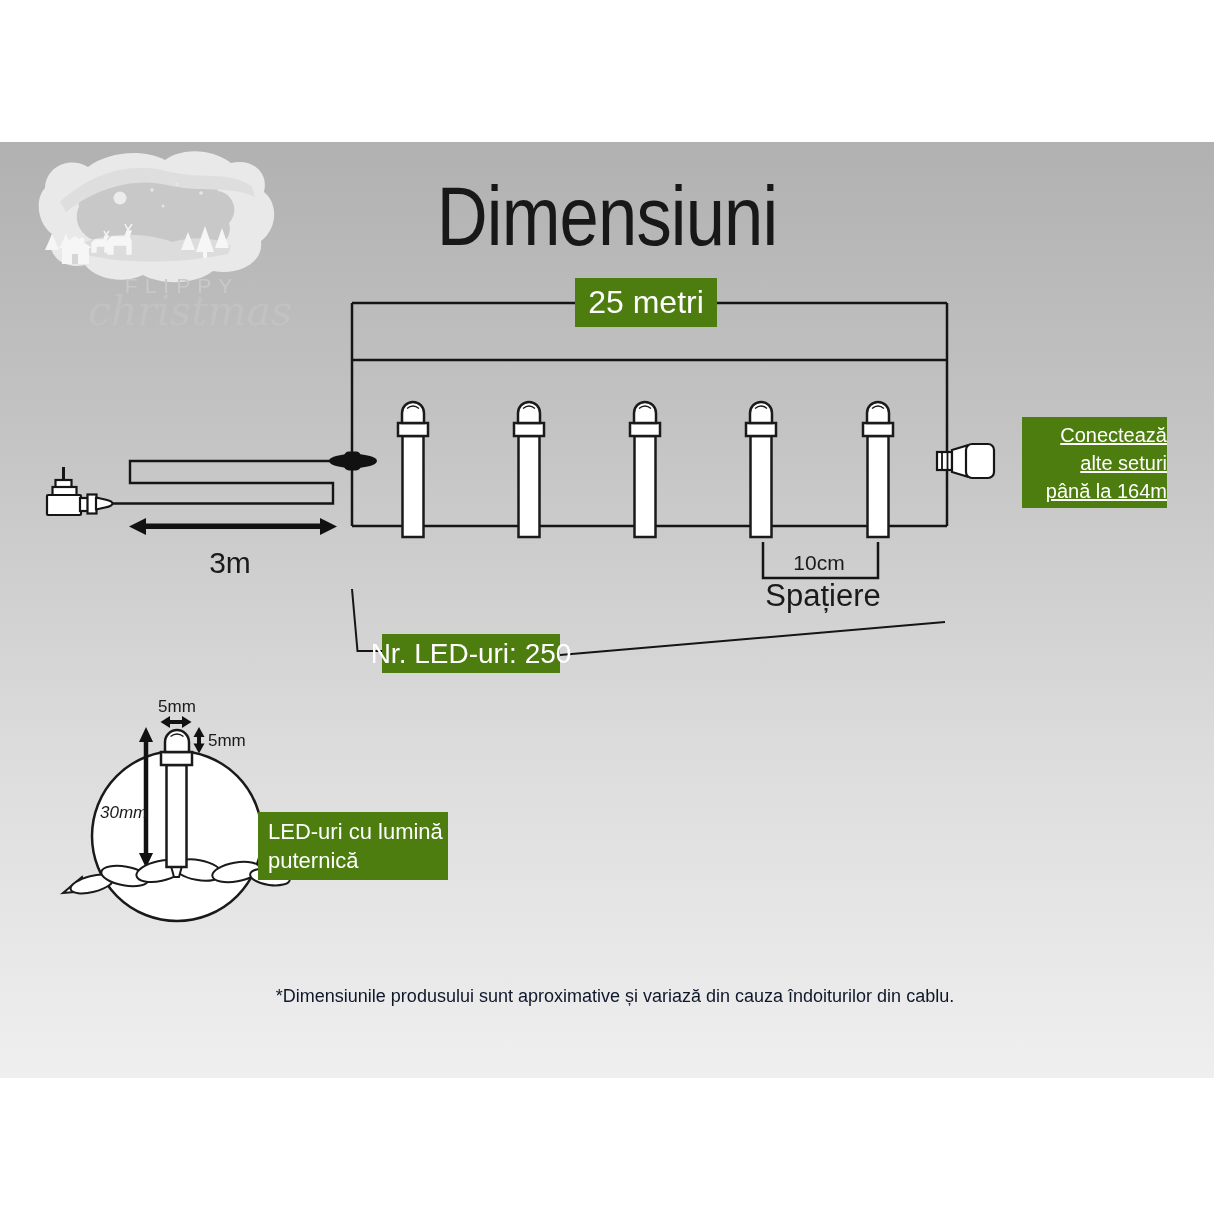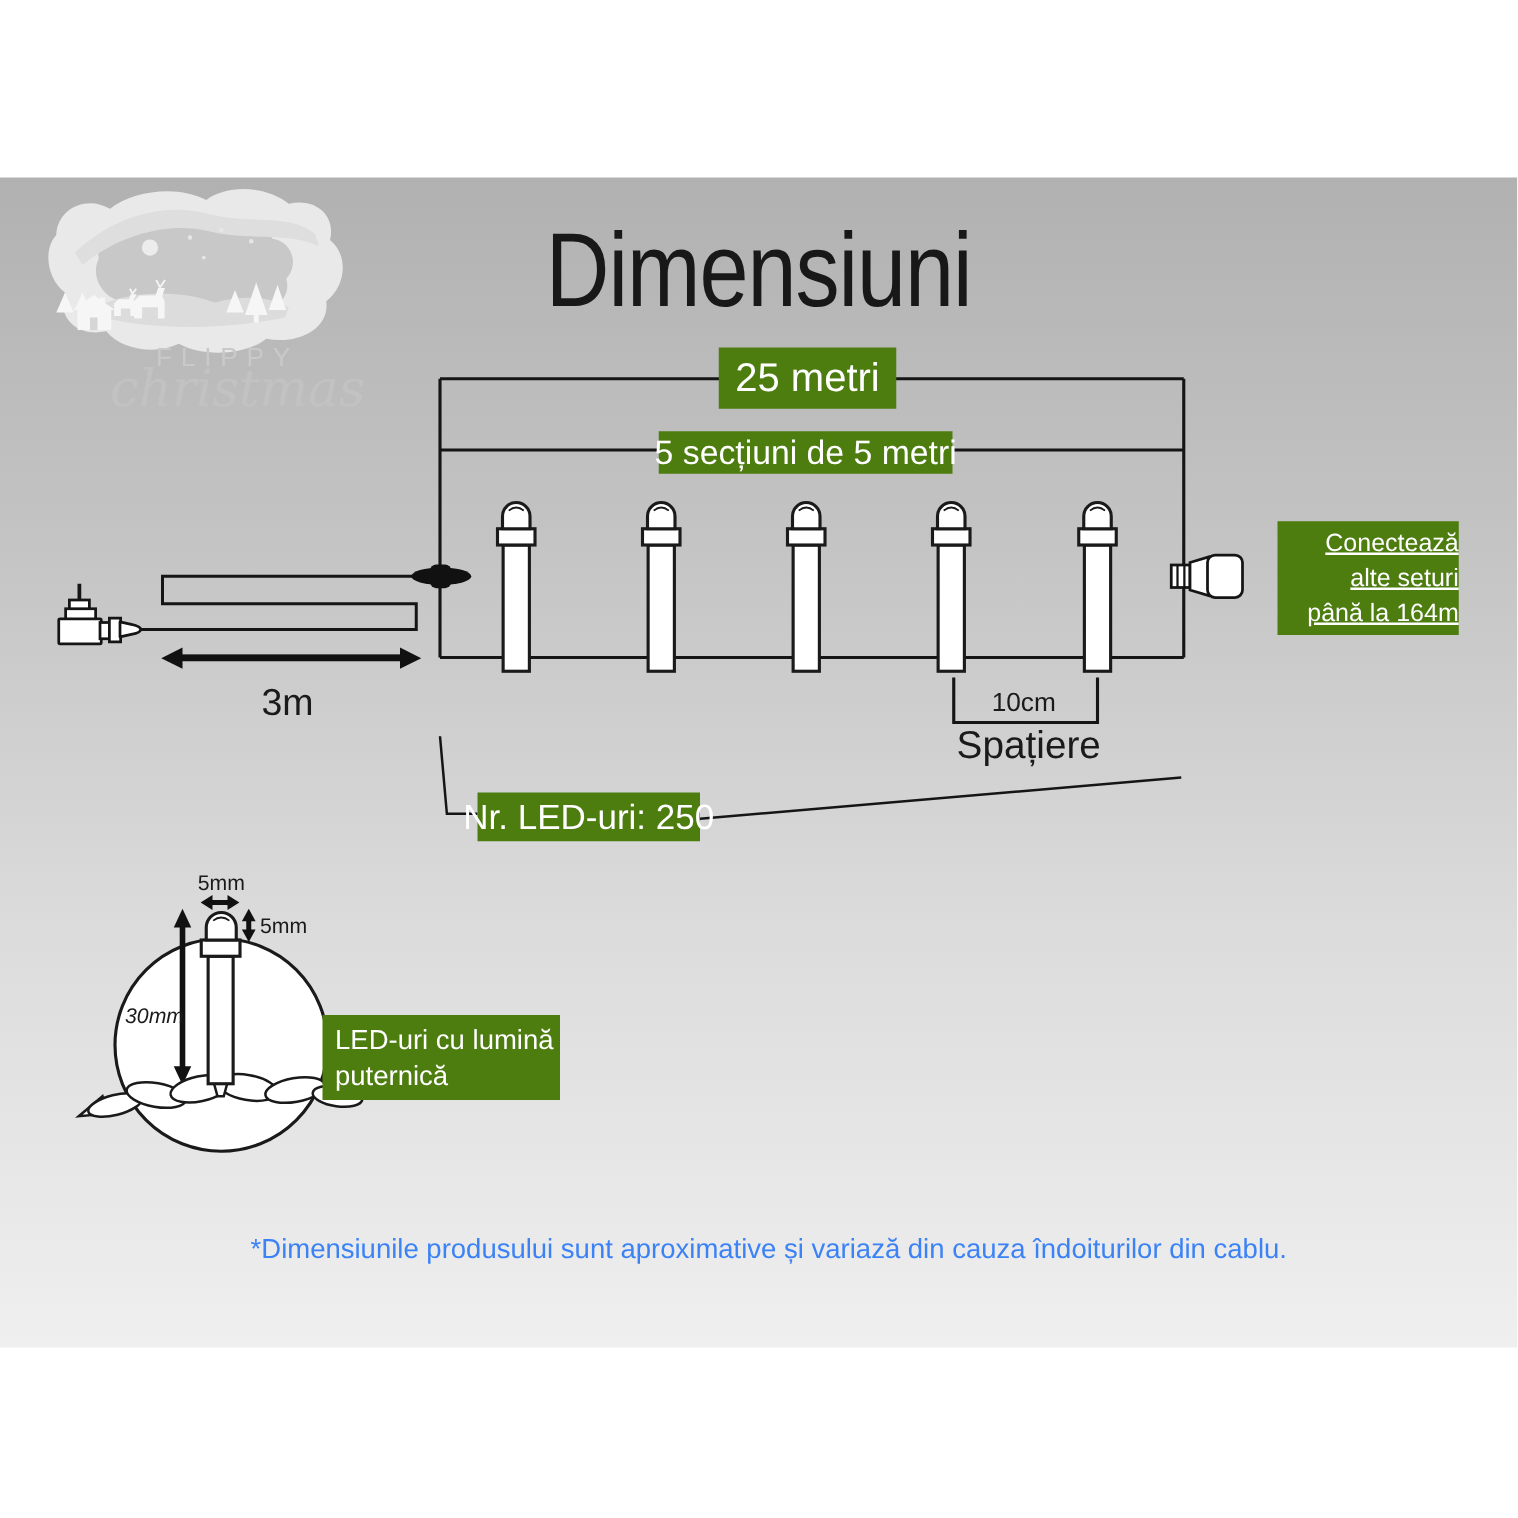--- a/index.html
+++ b/index.html
@@ -19,21 +19,21 @@
   .box-ledcount{left:382px;top:634px;width:178px;height:39px;font-size:28px;}
   .box-lednote{left:258px;top:812px;width:190px;height:68px;font-size:22px;line-height:29px;
                flex-direction:column;align-items:flex-start;justify-content:center;padding-left:10px;box-sizing:border-box;}
   .lbl-3m{left:180px;top:546px;width:100px;text-align:center;font-size:30px;}
   .lbl-10cm{left:769px;top:551px;width:100px;text-align:center;font-size:21px;}
   .lbl-spatiere{left:743px;top:578px;width:160px;text-align:center;font-size:31px;}
   .lbl-led-heading{left:64px;top:659px;font-size:29px;}
   .lbl-5mm-top{left:137px;top:697px;width:80px;text-align:center;font-size:17px;}
   .lbl-5mm-right{left:208px;top:731px;font-size:17px;}
   .lbl-30mm{left:100px;top:803px;font-size:17px;font-style:italic;}
-  .footer-note{left:16px;right:0;top:986px;text-align:center;font-size:22px;color:#3b82f6;}
+  .footer-note{left:16px;right:0;top:986px;text-align:center;font-size:18px;color:#0f172a;}
   .logo-flippy{fill:#c9c9c9;font-size:21px;letter-spacing:7px;font-family:"Liberation Sans",sans-serif;}
   .logo-script{fill:#c2c2c2;font-size:41px;font-style:italic;font-family:"DejaVu Serif",serif;}
 </style>
 </head>
 <body>
 
 <div class="canvas">
   <div class="gray-band"></div>
 
   <svg class="art" width="1214" height="1214" viewBox="0 0 1214 1214">
@@ -195,21 +195,20 @@
     <g fill="#111111">
       <rect x="197" y="735" width="4" height="11"></rect>
       <polygon points="199,727 193.5,737 204.5,737"></polygon>
       <polygon points="199,753.5 193.5,743.5 204.5,743.5"></polygon>
     </g>
   </svg>
 
   <div class="lbl page-title">Dimensiuni</div>
 
   <div class="lbl label-box box-25m">25 metri</div>
-  <div class="lbl label-box box-sections">5 secțiuni de 5 metri</div>
 
   <div class="lbl label-box box-connect">
     <span>Conectează</span>
     <span>alte seturi</span>
     <span>până la 164m</span>
   </div>
 
   <div class="lbl lbl-3m">3m</div>
   <div class="lbl lbl-10cm">10cm</div>
   <div class="lbl lbl-spatiere">Spațiere</div>

